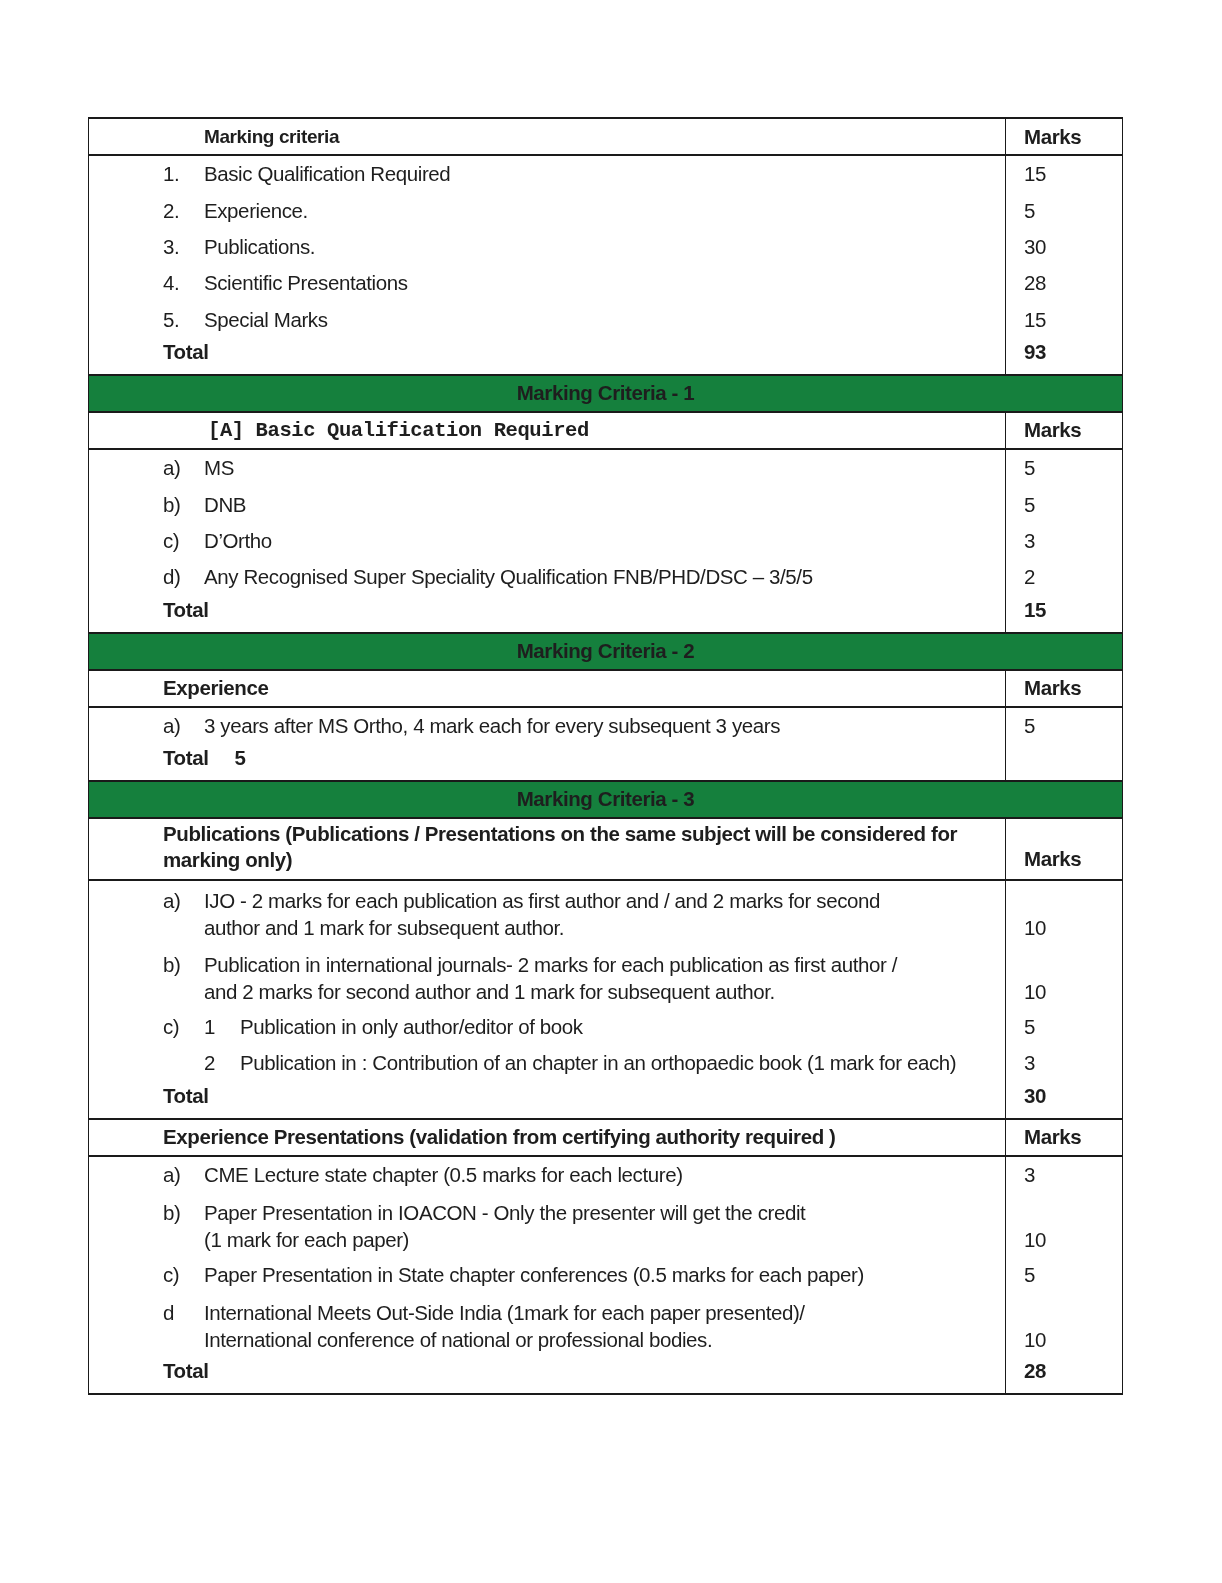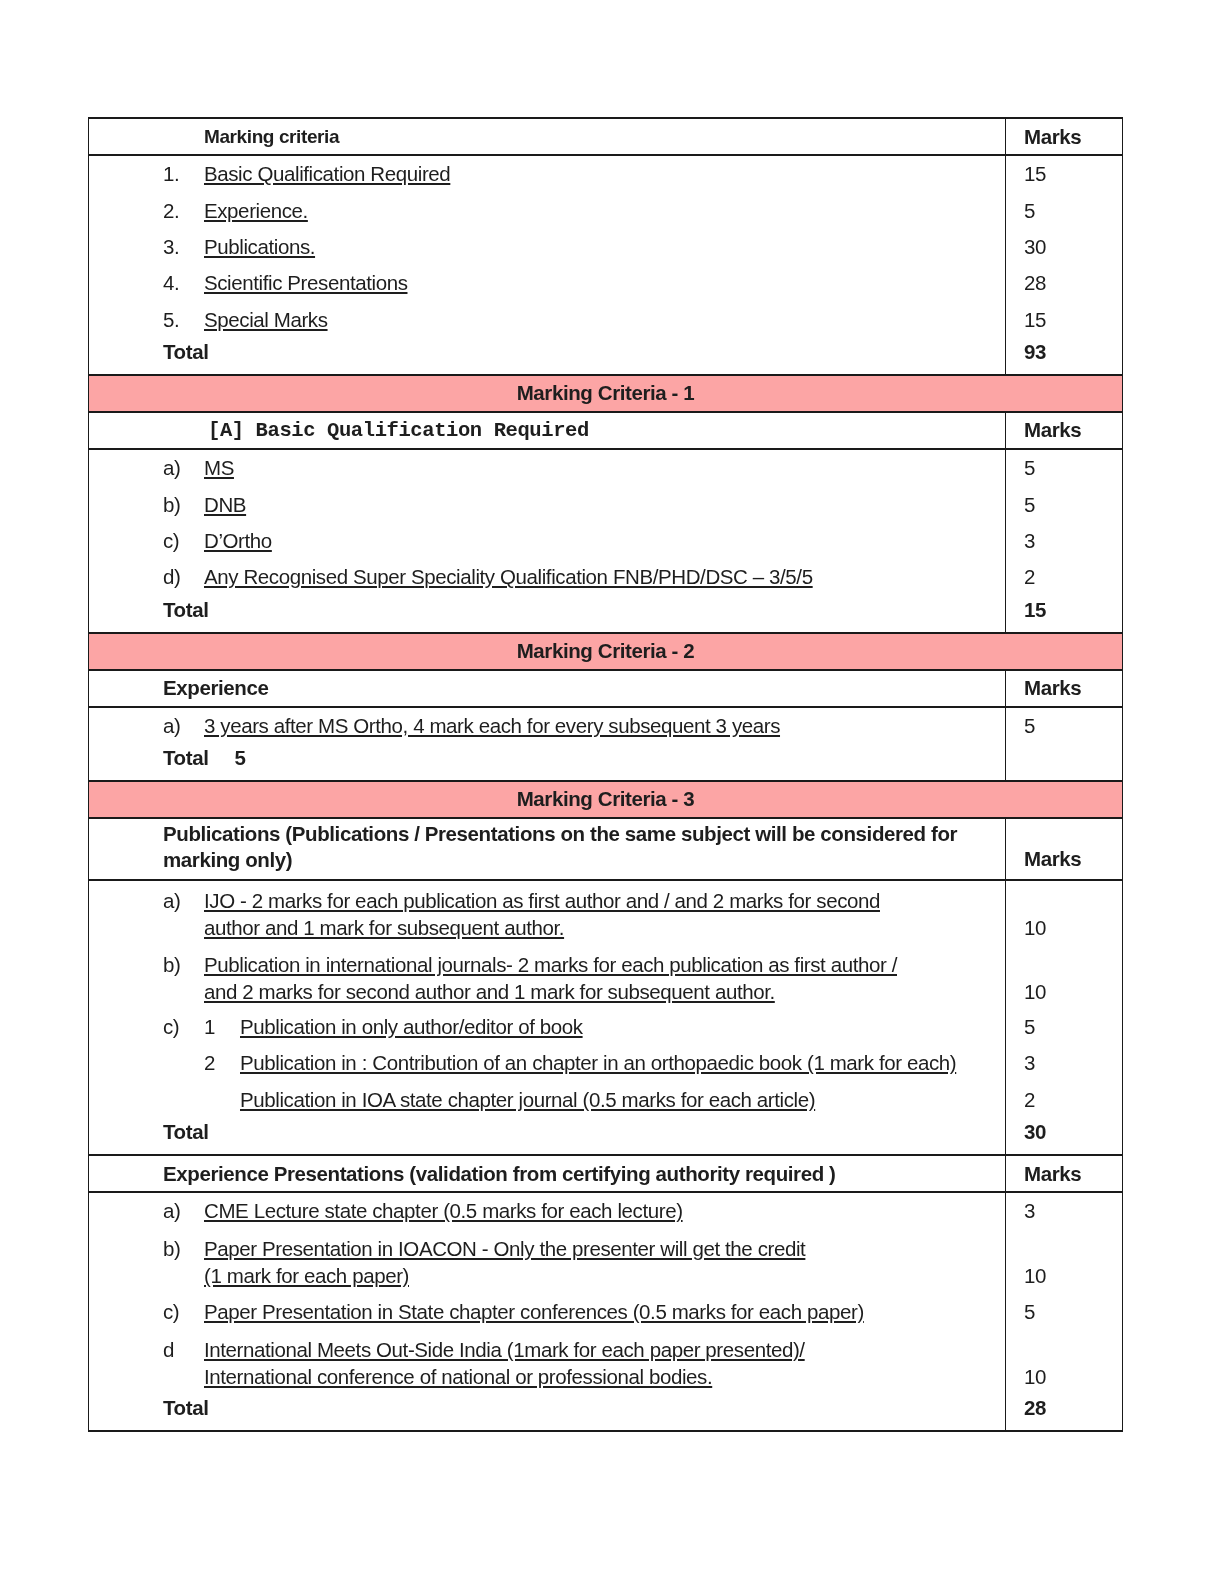--- a/index.html
+++ b/index.html
@@ -8,30 +8,30 @@
     table { border-collapse: collapse; width: 1034px; table-layout: fixed; font-size: 20.5px; letter-spacing: -0.4px; }
     col.c-main { width: 917px; }
     col.c-marks { width: 117px; }
     td { border-left: 1.5px solid #1a1a1a; border-right: 1.5px solid #1a1a1a; padding: 0; vertical-align: top; }
     td.marks { padding-left: 18px; }
     tr.hdr td { border-top: 2px solid #1a1a1a; border-bottom: 2px solid #1a1a1a; font-weight: bold; height: 35px; vertical-align: middle; }
     tr.hdr td.main { padding-left: 74px; }
     tr.hdr td.main.indent { padding-left: 115px; font-family: Liberation Mono, monospace; }
     tr.hdr td.main.tall { line-height: 26px; padding-top: 2px; padding-bottom: 6px; }
     tr.hdr td.marks.tall { vertical-align: bottom; padding-bottom: 8px; }
-    tr.band td { background: #fca5a5; border-top: 2px solid #1a1a1a; border-bottom: 2px solid #1a1a1a; text-align: center; font-weight: bold; height: 35px; vertical-align: middle; margin-left: 32px; }
+    tr.band td { background: #15803d; border-top: 2px solid #1a1a1a; border-bottom: 2px solid #1a1a1a; text-align: center; font-weight: bold; height: 35px; vertical-align: middle; margin-left: 32px; }
     tr.row td { height: 36.4px; vertical-align: middle; }
     tr.row.multi td { height: auto; vertical-align: bottom; padding-top: 6px; padding-bottom: 4px; line-height: 27px; }
     tr.row.multi td.main { vertical-align: top; }
     tr.total td { height: 34px; vertical-align: top; font-weight: bold; padding-top: 2px; border-bottom: 2px solid #1a1a1a; margin-left: 45px; }
     tr.total td.main { padding-left: 74px; }
     .item { display: flex; padding-left: 74px; }
     .lbl { width: 41px; flex: none; }
     .sublbl { width: 36px; flex: none; }
-    .txt { flex: 1; text-decoration: underline; }
+    .txt { flex: 1; }
     .tv { margin-left: 26px; }
   </style>
 </head>
 <body>
 
 <div class="page">
 <table>
   <colgroup>
         <col class="c-main">
         <col class="c-marks">
@@ -199,30 +199,20 @@
   <tr class="row">
     <td>
             <div class="item">
               <span class="lbl"></span>
               <span class="sublbl">2</span>
               <span class="txt">Publication in : Contribution of an chapter in an orthopaedic book (1 mark for each)</span>
             </div>
           </td>
     <td class="marks">3</td>
   </tr>
-  <tr class="row">
-    <td>
-            <div class="item">
-              <span class="lbl"></span>
-              <span class="sublbl"></span>
-              <span class="txt">Publication in IOA state chapter journal (0.5 marks for each article)</span>
-            </div>
-          </td>
-    <td class="marks">2</td>
-  </tr>
   <tr class="total">
     <td class="main">Total</td>
     <td class="marks">30</td>
   </tr>
 
   <tr class="hdr">
     <td class="main">Experience Presentations (validation from certifying authority required )</td>
     <td class="marks">Marks</td>
   </tr>
   <tr class="row">

